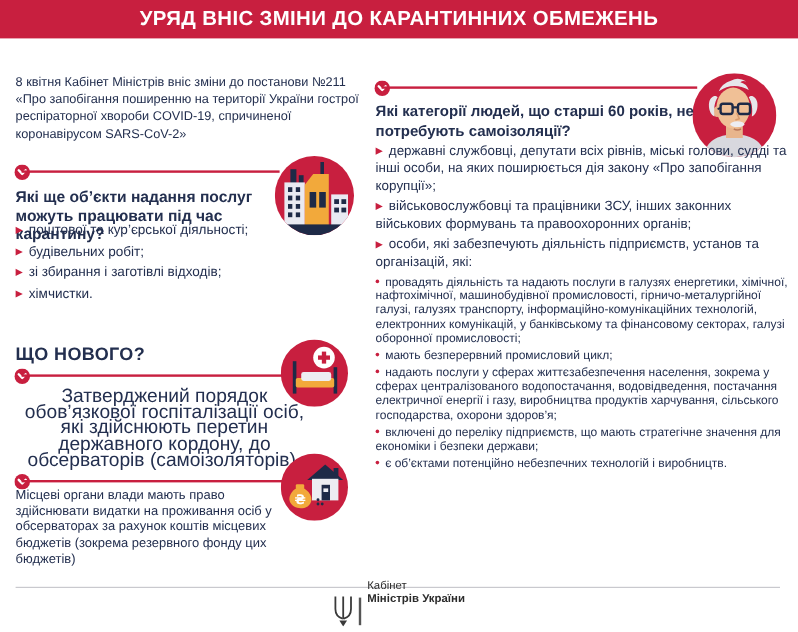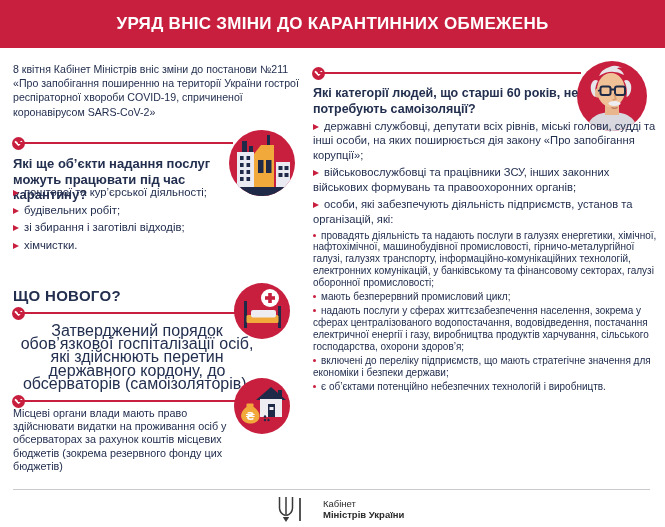--- a/index.html
+++ b/index.html
@@ -1,21 +1,21 @@
 <!DOCTYPE html>
 <html><head>
 <meta charset="utf-8">
 <style>
   * { margin:0; padding:0; box-sizing:border-box; }
   html,body { background:#fff; }
   body { font-family:"Liberation Sans", sans-serif; }
   .page { position:relative; width:665px; height:527px; background:#ffffff; overflow:hidden; }
 
   
-  .header { position:absolute; left:0; top:0; width:665px; height:48px; background:#C81F3F;
+  .header { position:absolute; left:0; top:0; width:665px; height:32px; background:#C81F3F;
             display:flex; align-items:center; justify-content:center; gap:6px; }
   .header .t-bold { color:#fff; font-weight:800; font-size:17px; letter-spacing:.3px; }
   .header .t-light { color:#fff; font-weight:400; font-size:17px; letter-spacing:.3px; }
   .intro { position:absolute; left:13px; top:62px; width:292px; font-size:10.6px; line-height:14.2px; color:#232F4F; }
 
   
   .marker { position:absolute; width:13px; height:13px; }
   .conn { position:absolute; height:2px; background:#C81F3F; }
 
   
@@ -37,21 +37,21 @@
   .r-heading { position:absolute; left:313px; top:85px; width:284px; font-size:12.5px; font-weight:800; line-height:16px; color:#232F4F; }
   .r-list { position:absolute; left:313px; top:119px; width:344px; }
   .rb-item { font-size:11.2px; line-height:14.3px; color:#232F4F; margin-bottom:3.5px; }
   .rs-item { font-size:10px; line-height:11.8px; color:#232F4F; margin-bottom:2.5px; }
   .rs-first { margin-top:2px; }
 
   
   .divider { position:absolute; left:13px; top:489px; width:637px; height:1px; background:#C9C9CE; }
   .footer-tryzub { position:absolute; left:277px; top:496px; }
   .footer-bar { position:absolute; left:299px; top:498px; width:2px; height:23px; background:#555; }
-  .footer-text { position:absolute; left:306px; top:499px; color:#2B2B2B; font-size:9.5px; line-height:10.8px;margin-left:17px; }
+  .footer-text { position:absolute; left:306px; top:484px; color:#2B2B2B; font-size:9.5px; line-height:10.8px; }
   .footer-text .l2 { font-weight:700; }
 </style>
 </head>
 <body>
 
 <div class="page">
 
   <div class="header">
     <span class="t-bold">УРЯД ВНІС ЗМІНИ ДО КАРАНТИННИХ ОБМЕЖЕНЬ</span>
   </div>

